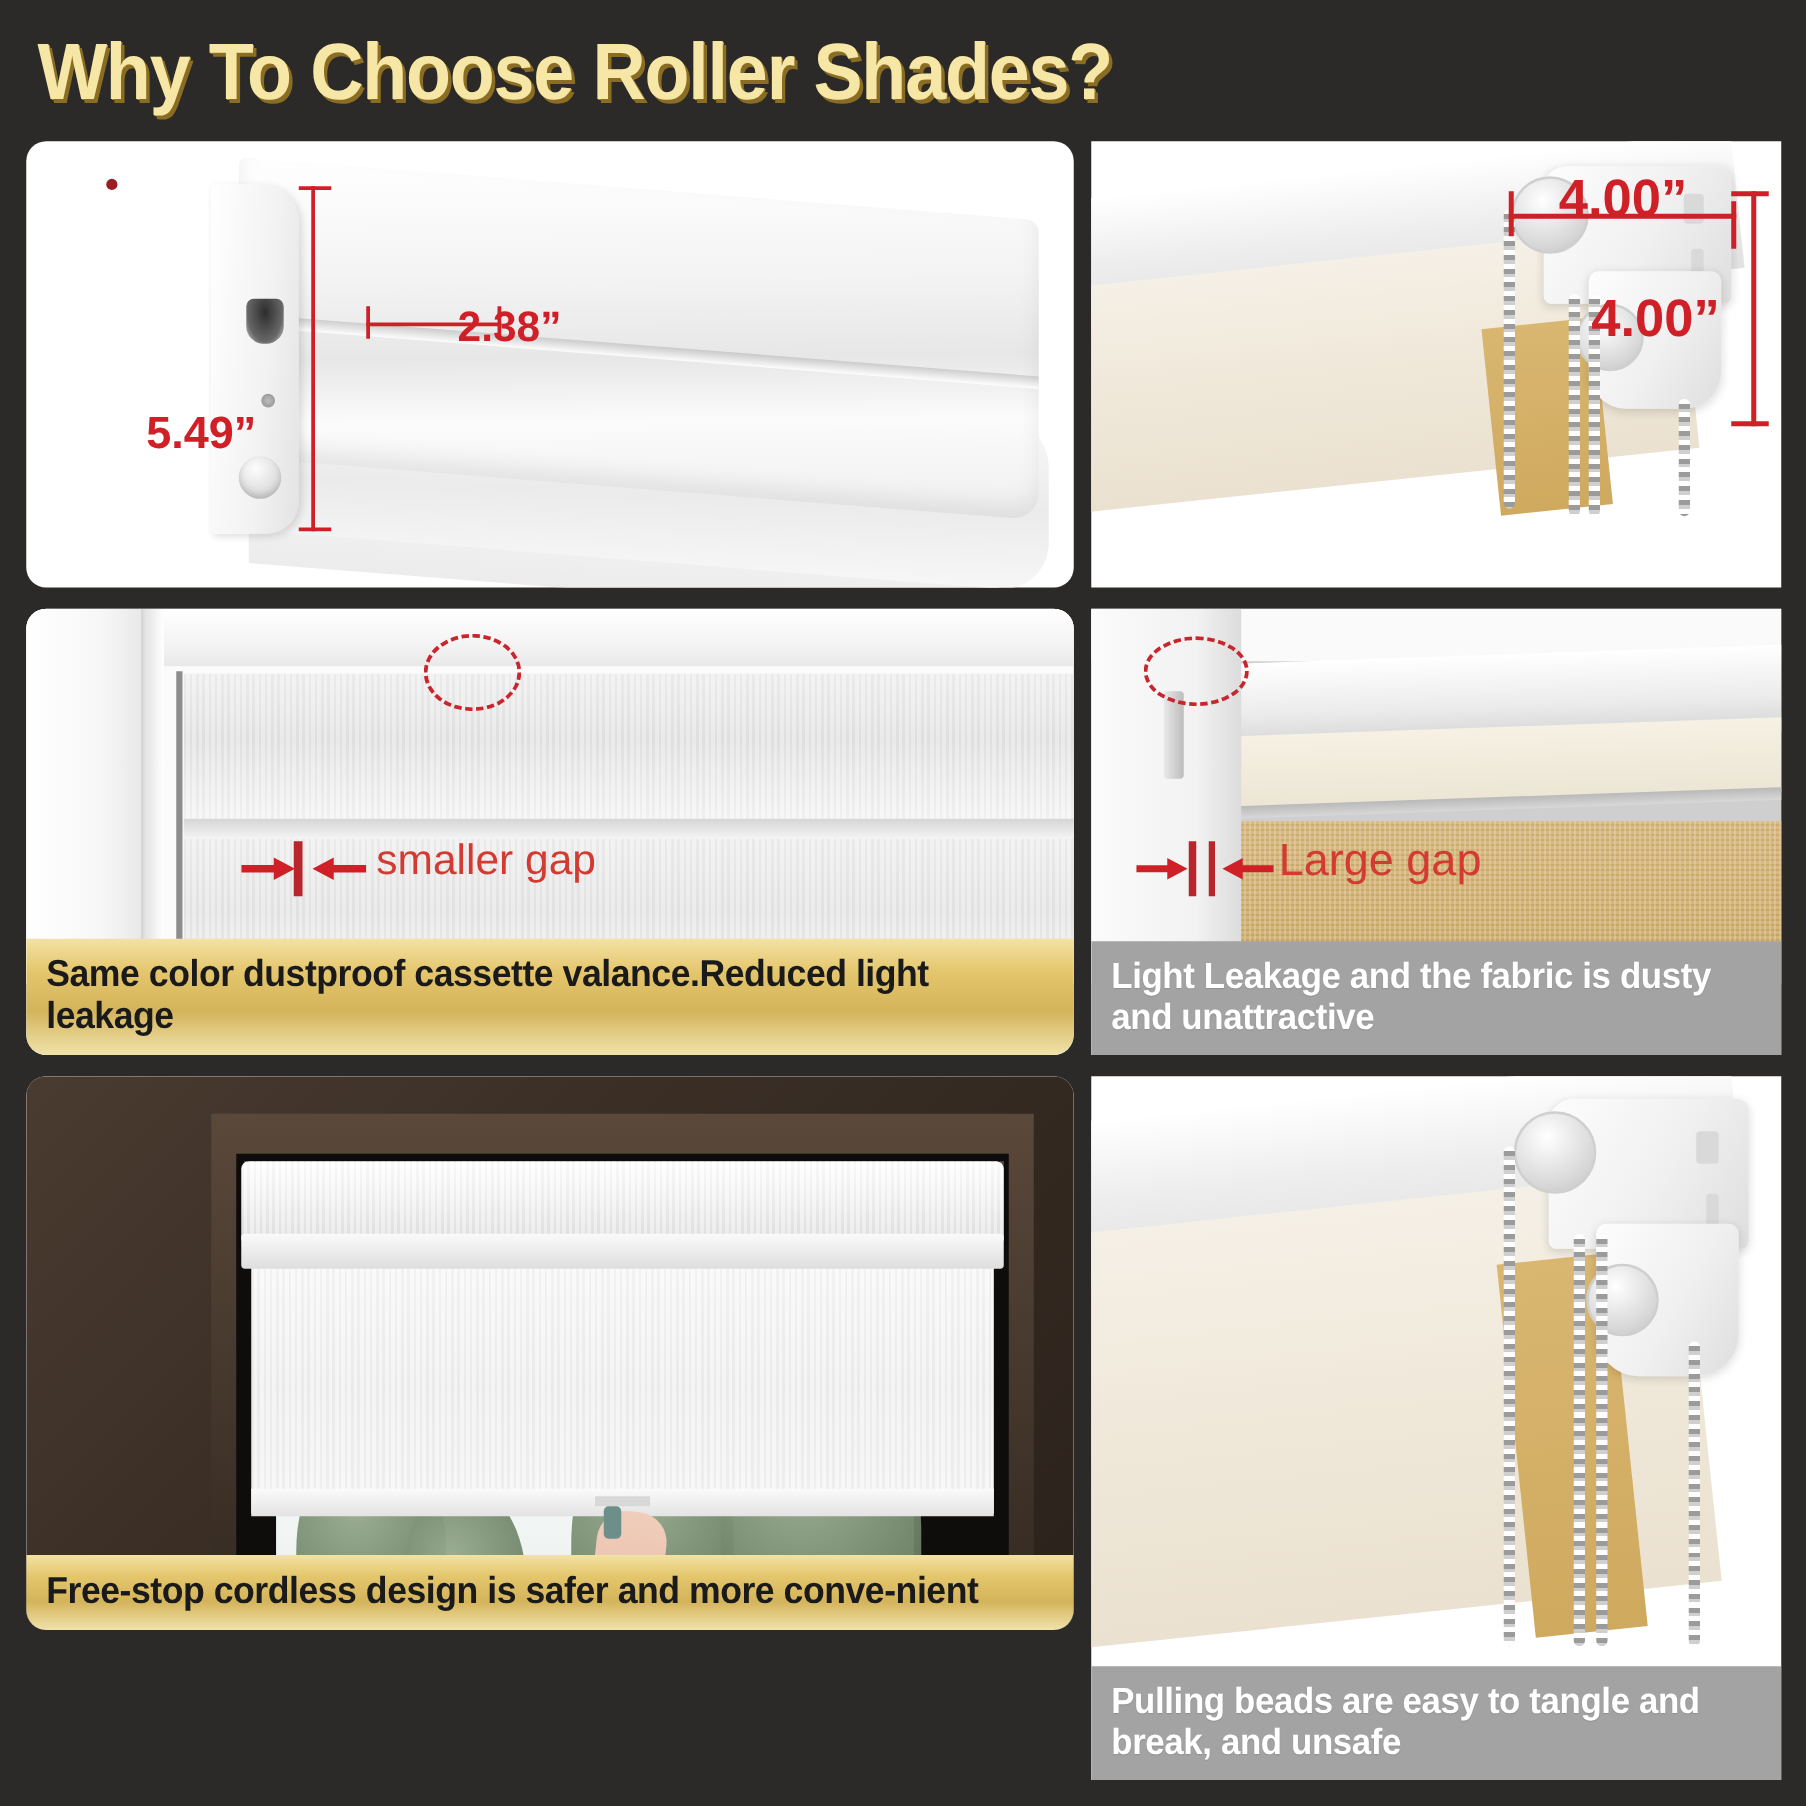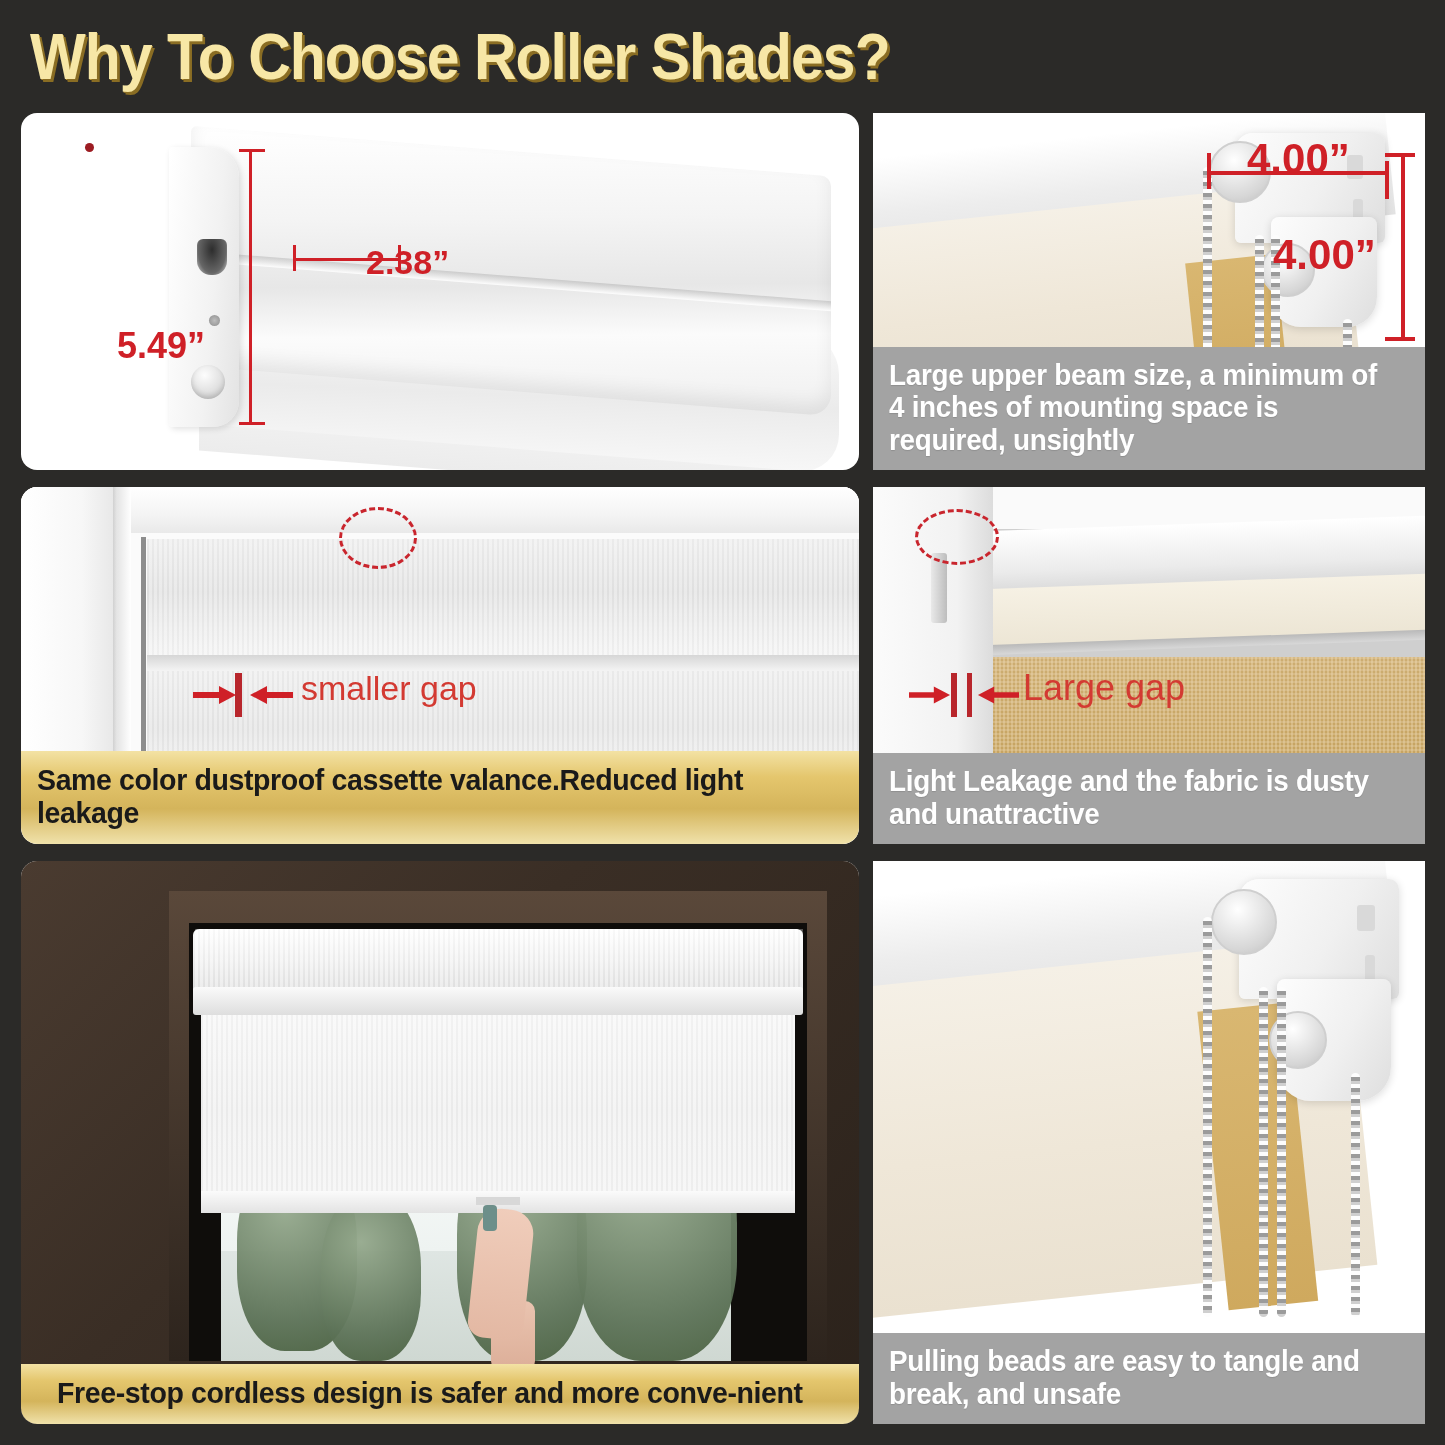--- a/index.html
+++ b/index.html
@@ -31,21 +31,21 @@
 
   .panel{position:absolute;overflow:hidden;background:#fff;}
   .panel.good{border-radius:16px;}
   .panel.bad{border-radius:0px;}
 
   
   .p1{left:21px;  top:113px; width:838px; height:357px;}
   .p2{left:873px; top:113px; width:552px; height:357px;}
   .p3{left:21px;  top:487px; width:838px; height:357px;}
   .p4{left:873px; top:487px; width:552px; height:357px;}
-  .p5{left:21px;  top:861px; width:838px; height:563px;text-align:right;}
+  .p5{left:21px;  top:861px; width:838px; height:443px;}
   .p6{left:873px; top:861px; width:552px; height:563px;}
 
   .stage{position:absolute;left:0;top:0;right:0;bottom:0;overflow:hidden;}
 
   
   .caption{
     position:absolute;left:0;right:0;bottom:0;
     box-sizing:border-box;
     padding:12px 16px 14px 16px;
     font-weight:bold;
@@ -295,23 +295,20 @@
       <div class="tick" style="left:334px;top:40px;width:4px;height:36px;"></div>
       <div class="tick" style="left:512px;top:48px;width:4px;height:38px;"></div>
       <div class="dim" style="left:374px;top:22px;font-size:42px;">4.00”</div>
 
       <div class="dimline" style="left:528px;top:40px;width:4px;height:188px;"></div>
       <div class="tick" style="left:512px;top:40px;width:30px;height:4px;"></div>
       <div class="tick" style="left:512px;top:224px;width:30px;height:4px;"></div>
       <div class="dim" style="left:400px;top:118px;font-size:42px;">4.00”</div>
     </div>
 
-    <div class="caption gray">
-      <span>Large upper beam size, a minimum of 4 inches of mounting space is required, unsightly</span>
-    </div>
   </div>
 
   <div class="panel good p3">
     <div class="stage">
       <div class="w-frameOuter"></div>
       <div class="w-head"></div>
       <div class="w-slatA"></div>
       <div class="w-rail"></div>
       <div class="w-slatB"></div>
       <div class="w-gapline"></div>

